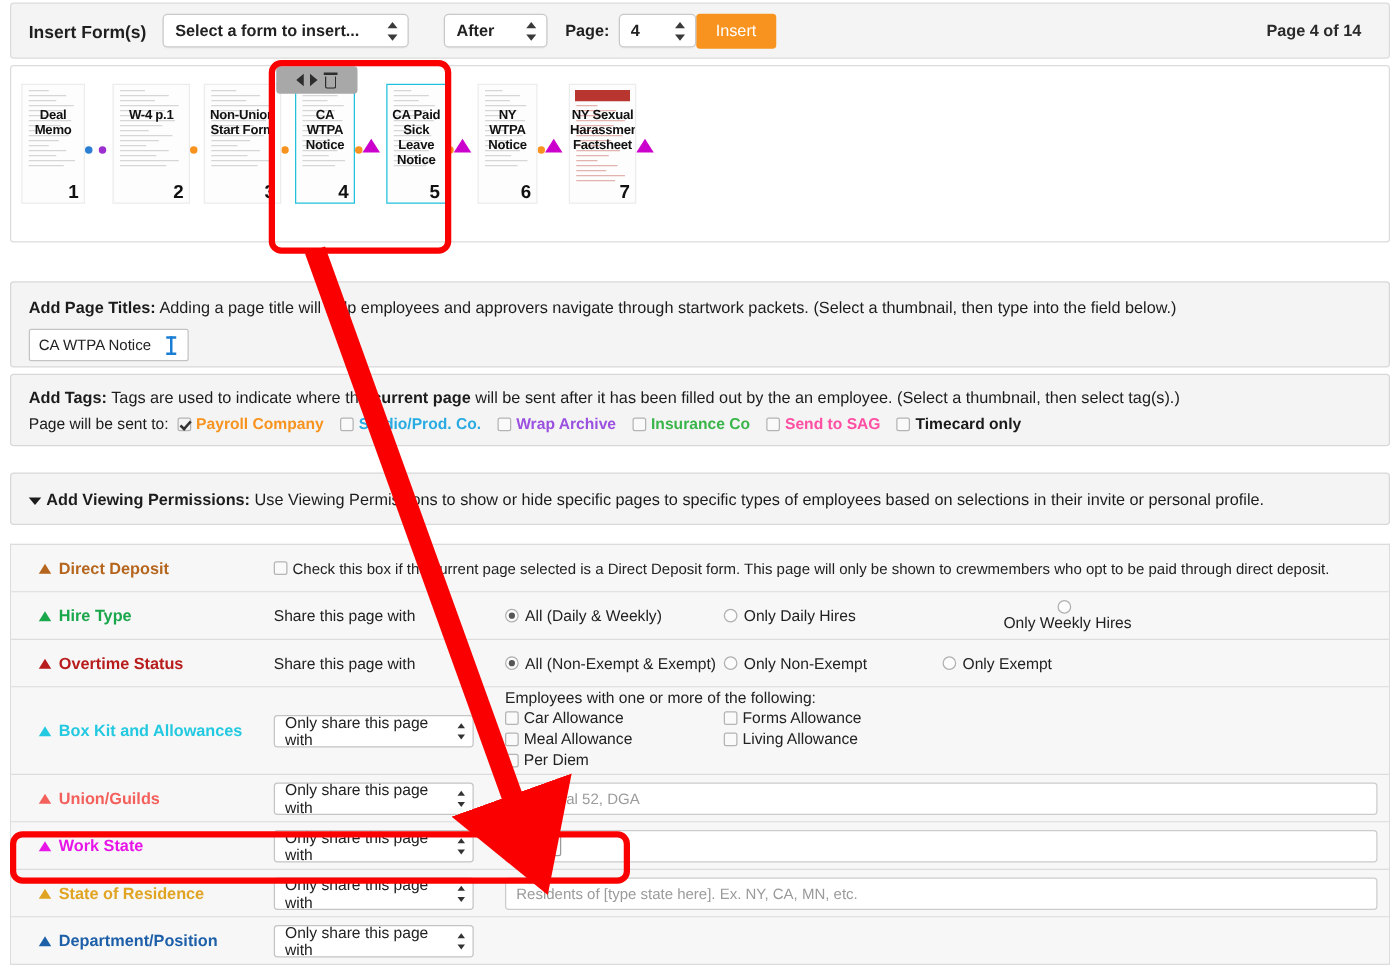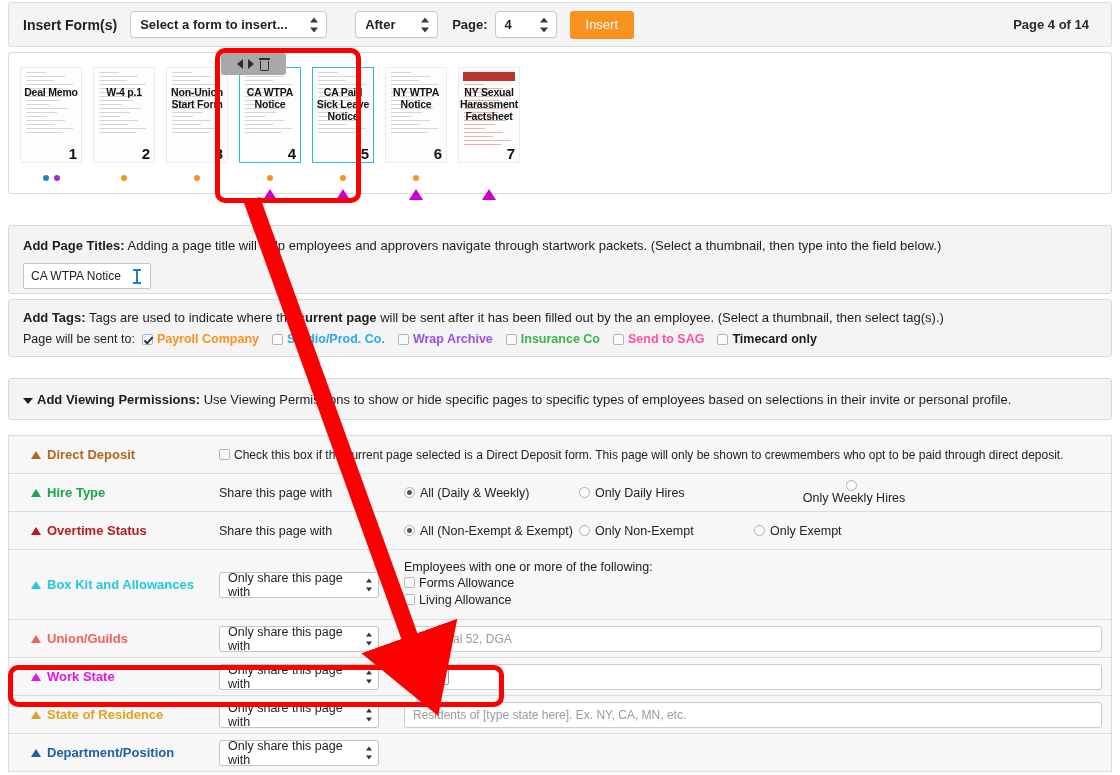--- a/index.html
+++ b/index.html
@@ -94,21 +94,21 @@
   .thumbs {
     position: absolute;
     left: 8px; top: 14px;
     display: flex;
     align-items: flex-start;
   }
   .thumb {
     position: relative;
     width: 68px;
     margin-right: 5px;
-    display: flex; flex-direction: column; align-items: center;
+    display: flex; flex-direction: row; align-items: center;
   }
   .thumb .page {
     position: relative;
     width: 62px; height: 96px;
     background: #fdfdfd;
     border: 1px solid #ececec;
     overflow: hidden;
   }
   .thumb.sel .page { border: 1px solid #21c1dd; }
   .thumb .lines {
@@ -382,21 +382,21 @@
         </span>
     </div>
     <div class="tb-label" style="margin-left:14px;font-size:13px;">Page:</div>
     <div class="select" style="margin-left:7px;width:62px;">
       <span>4</span>
       <span class="spin">
           <i class="up"></i>
           <i class="dn"></i>
         </span>
     </div>
-    <div class="btn-insert" style="margin-left:13px;">Insert</div>
+    <div class="btn-insert" style="margin-left:0;">Insert</div>
     <div class="page-count">Page 4 of 14</div>
   </div>
 
   <div class="thumbstrip">
     <div class="thumbs" id="thumbs">
         <div class="thumb">
           <div class="page">
             <div class="lines" style="">
               <span style="width:40%"></span>
               <span style="width:77%"></span>
@@ -731,20 +731,34 @@
           <span>Only share this page with</span>
           <span class="spin">
               <i class="up"></i>
               <i class="dn"></i>
             </span>
         </div>
       </div>
       <div class="pcell-body" style="flex-direction:column;align-items:flex-start;">
         <div class="alw-head">Employees with one or more of the following:</div>
         <div class="alw-grid" id="alw-grid">
+            <div class="alw-col" style="width: 175px;">
+              <div class="alw-item">
+                <span class="cbx"></span>
+                <span>Car Allowance</span>
+              </div>
+              <div class="alw-item">
+                <span class="cbx"></span>
+                <span>Meal Allowance</span>
+              </div>
+              <div class="alw-item">
+                <span class="cbx"></span>
+                <span>Per Diem</span>
+              </div>
+            </div>
             <div class="alw-col" style="width: 180px;">
               <div class="alw-item">
                 <span class="cbx"></span>
                 <span>Forms Allowance</span>
               </div>
               <div class="alw-item">
                 <span class="cbx"></span>
                 <span>Living Allowance</span>
               </div>
             </div>

